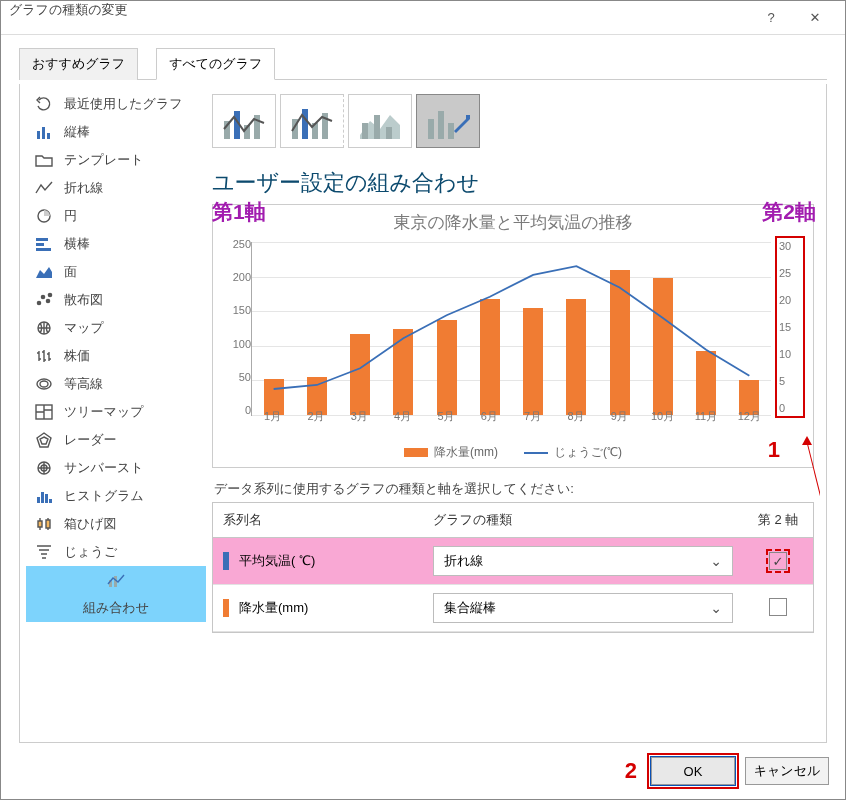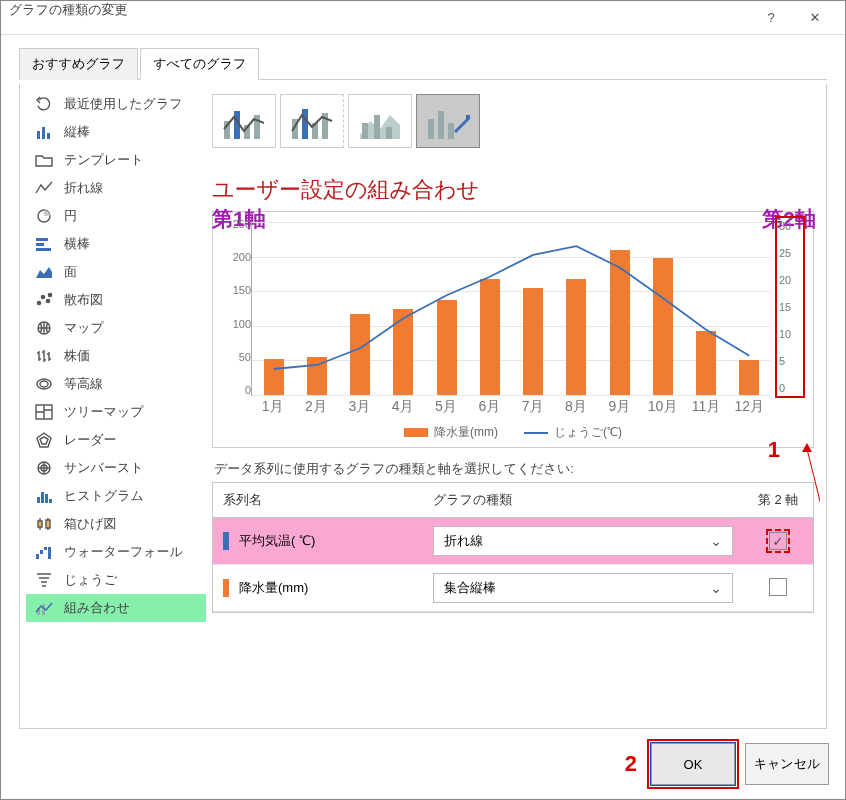--- a/index.html
+++ b/index.html
@@ -35,20 +35,21 @@
     flex: 1;
     padding: 12px 18px 4px 18px;
     display: flex;
     flex-direction: column;
     overflow: hidden;
   }
   .tabs {
     display: flex;
     border-bottom: 1px solid #ccc;
     margin-bottom: 4px;
+    gap: 16px;
   }
   .tab {
     padding: 6px 12px;
     background: #f1f1f1;
     border: 1px solid #ccc;
     border-bottom: none;
     margin-right: 2px;
     position: relative;
     top: 1px;
   }
@@ -68,43 +69,44 @@
     width: 180px;
     overflow-y: auto;
   }
   .side-item {
     display: flex; align-items: center;
     padding: 5px 8px;
     gap: 10px;
     color: #444;
   }
   .side-item.selected {
-    background: #86efac;
+    background: #7dd3fc;
+    flex-direction: column;
   }
   .side-icon { width: 20px; height: 18px; color: #555; display: flex; align-items: center; justify-content: center; }
   .right-pane {
     flex: 1;
     padding: 4px 6px;
     display: flex;
     flex-direction: column;
     overflow: hidden;
     position: relative;
   }
   .subtype-row { display: flex; gap: 4px; margin-bottom: 12px; }
   .subtype {
     width: 64px; height: 54px;
     border: 1px solid #ccc;
     display: flex; align-items: center; justify-content: center;
     background: #fff;
   }
   .subtype.selected { background: #c9c9c9; border-color: #888; }
   .subtype svg { width: 48px; height: 40px; }
   .heading {
-    font-size: 22px; color: #b91c1c;
-    margin: 15px 0 6px 0;
+    font-size: 22px; color: #0c4a6e;
+    margin: 8px 0 6px 0;
   }
   .chart-wrap { position: relative; }
   .axis-label { position: absolute; color: #a21caf; font-size: 21px; font-weight: bold; }
   .chart-card {
     border: 1px solid #ccc;
     padding: 6px 8px 6px 8px;
   }
   .chart-title { text-align: center; color: #7a7a7a; font-size: 17px; margin-bottom: 4px; }
   .plot { position: relative; height: 200px; margin-left: 30px; margin-right: 34px; }
   .y-ticks-left, .y-ticks-right {
@@ -115,21 +117,21 @@
   .y-ticks-left { left: -30px; text-align: right; }
   .y-ticks-right { right: -34px; text-align: left; border: 2px solid #d40000; padding: 2px; bottom: 20px; top: -2px; }
   .plot-area {
     position: absolute; left: 0; right: 0; top: 4px; bottom: 22px;
     border-left: 1px solid #aaa; border-bottom: 1px solid #aaa;
   }
   .grid-line { position: absolute; left: 0; right: 0; border-top: 1px solid #e5e5e5; }
   .bars { position: absolute; left: 0; right: 0; bottom: 0; top: 0; display: flex; }
   .bar-slot { flex: 1; position: relative; }
   .bar { position: absolute; bottom: 0; width: 46%; left: 27%; background: #f07c33; }
-  .x-labels { position: absolute; left: 0; right: 0; bottom: 0; height: 20px; display: flex; font-size: 14px; color: #777; }
+  .x-labels { position: absolute; left: 0; right: 0; bottom: 12px; height: 20px; display: flex; font-size: 11px; color: #777; align-items: center; }
   .x-label { flex: 1; text-align: center; }
   .line-svg { position: absolute; left: 0; right: 0; top: 4px; bottom: 22px; }
   .legend-row { display: flex; justify-content: center; gap: 26px; font-size: 12px; color: #666; margin-top: 6px; align-items: center; }
   .legend-swatch.bar-sw { display: inline-block; width: 24px; height: 9px; background: #f07c33; margin-right: 6px; vertical-align: middle; }
   .legend-swatch.line-sw { display: inline-block; width: 24px; height: 9px; background: none; border-top: 2px solid #3a6fb7; margin-right: 6px; vertical-align: middle; position: relative; top: 4px; }
   .instruction { margin: 12px 0 4px 2px; color: #444; }
   .series-table { border: 1px solid #c6c6c6; }
   .series-header, .series-row { display: flex; align-items: center; }
   .series-header > div, .series-row > div { padding: 8px 10px; }
   .series-header { background: #fff; border-bottom: 1px solid #c6c6c6; font-size: 13px; color: #333; }
@@ -150,21 +152,21 @@
     align-items: center; justify-content: center; font-size: 13px; color: #444;
     position: relative;
   }
   .checkbox.red-outline { outline: 2px dashed #d40000; outline-offset: 1px; }
   .ann-num { position: absolute; color: #d40000; font-size: 22px; font-weight: bold; }
   .footer {
     display: flex; justify-content: flex-end; gap: 8px;
     padding: 8px 16px 12px 8px; align-items: center;
   }
   .btn {
-    min-width: 84px; height: 42px; border: 1px solid #999;
+    min-width: 84px; height: 28px; border: 1px solid #999;
     background: #f2f2f2; display: flex; align-items: center; justify-content: center;
   }
   .btn.primary { outline: 1px solid #0a50b4; background: #e8e8e8; }
   .ok-wrap { outline: 2px solid #d40000; padding: 2px; }
 
   .arrow-line {
     position: absolute; width: 0; border-left: 1px solid #d40000;
   }
   .arrow-head {
     position: absolute; width: 0; height: 0;
@@ -337,31 +339,20 @@
             <span class="side-icon">
               <svg width="18" height="16" viewBox="0 0 18 16" fill="none" stroke="#555" stroke-width="1.4">
                 <path d="M5 2v3 M5 11v3 M3 5h4v6h-4z M13 2v2 M13 12v2 M11 4h4v8h-4z" fill="#f4b860"></path>
               </svg>
             </span>
             <span>箱ひげ図</span>
           </div>
           <div class="side-item">
             <span class="side-icon">
               <svg width="18" height="16" viewBox="0 0 18 16" fill="none" stroke="#555" stroke-width="1.4">
-                <rect x="1" y="10" width="3" height="5" fill="#3a6fb7" stroke="none"></rect>
-                <rect x="5" y="6" width="3" height="4" fill="#3a6fb7" stroke="none"></rect>
-                <rect x="9" y="3" width="3" height="3" fill="#3a6fb7" stroke="none"></rect>
-                <rect x="13" y="3" width="3" height="12" fill="#3a6fb7" stroke="none"></rect>
-              </svg>
-            </span>
-            <span>ウォーターフォール</span>
-          </div>
-          <div class="side-item">
-            <span class="side-icon">
-              <svg width="18" height="16" viewBox="0 0 18 16" fill="none" stroke="#555" stroke-width="1.4">
                 <path d="M2 2h14 M4 6h10 M6 10h6 M7 14h4"></path>
               </svg>
             </span>
             <span>じょうご</span>
           </div>
           <div class="side-item selected">
             <span class="side-icon">
               <svg width="18" height="16" viewBox="0 0 18 16" fill="none" stroke="#555" stroke-width="1.4">
                 <rect x="2" y="8" width="3" height="7" fill="#9aa" stroke="none"></rect>
                 <rect x="7" y="4" width="3" height="11" fill="#9aa" stroke="none"></rect>
@@ -411,20 +402,21 @@
           </div>
         </div>
 
         <div class="heading">ユーザー設定の組み合わせ</div>
 
         <div class="chart-wrap">
           <div class="axis-label" style="left:-2px; top:-6px; padding-left:2px;">第1軸</div>
           <div class="axis-label" style="right:-2px; top:-6px;">第2軸</div>
 
           <div class="chart-card">
+            <div class="chart-title">東京の降水量と平均気温の推移</div>
             <div class="plot">
               <div class="y-ticks-left" id="yL">
                   <div>250</div>
                   <div>200</div>
                   <div>150</div>
                   <div>100</div>
                   <div>50</div>
                   <div>0</div>
                 </div>
               <div class="y-ticks-right" id="yR">

